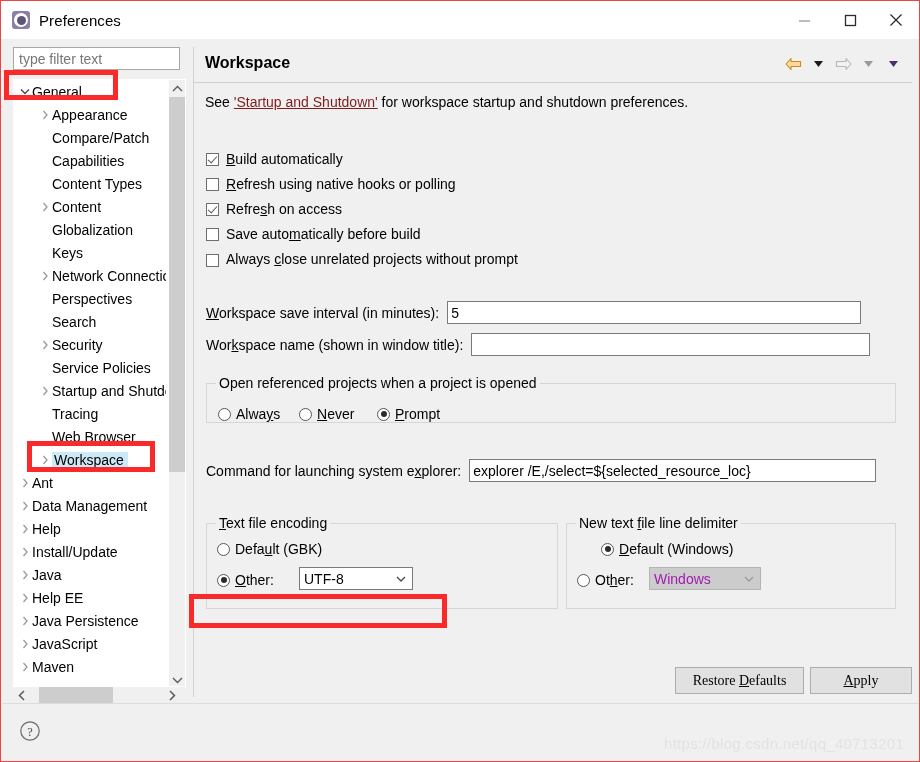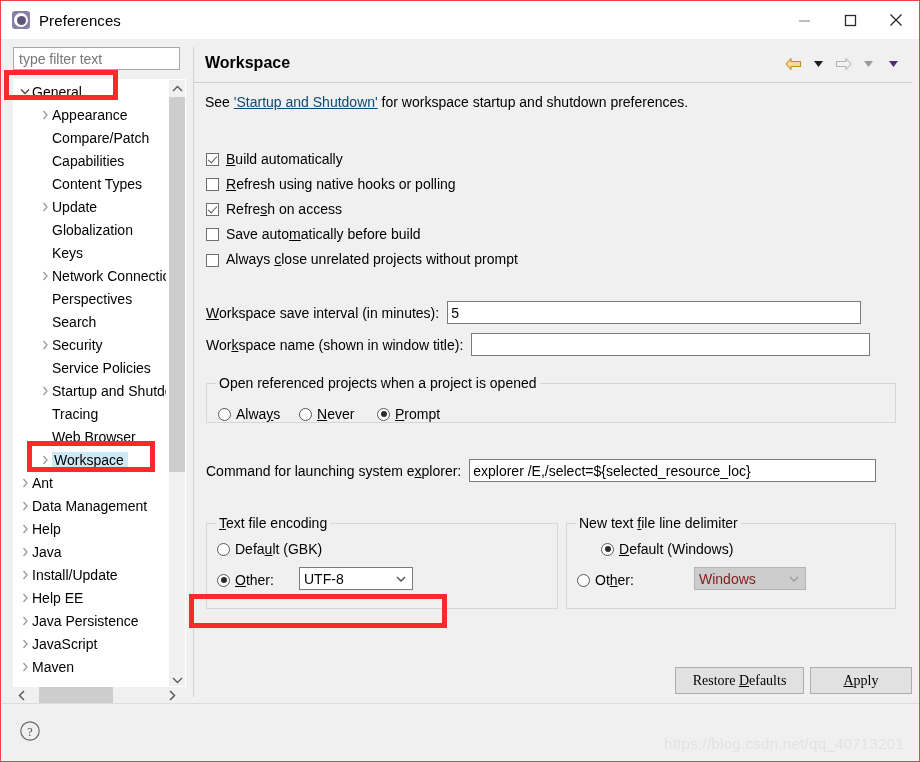--- a/index.html
+++ b/index.html
@@ -252,21 +252,21 @@
     height: 614px;
   }
 
   .intro-line {
     position: absolute;
     left: 11px; top: 11px;
     font-size: 14px;
     white-space: nowrap;
   }
   .intro-line a {
-    color: #0c4a6e;
+    color: #7f1d1d;
     text-decoration: underline;
   }
 
   
   .check-row {
     position: absolute;
     left: 12px;
     display: flex;
     align-items: center;
     font-size: 14px;
@@ -371,22 +371,21 @@
     position: absolute;
     right: 6px;
     top: 50%;
     transform: translateY(-50%);
     color: #4a4a4a;
     display: flex;
   }
   .combo.disabled {
     background: #cccccc;
     border-color: #b4b4b4;
-    color: #7f1d1d;
-    margin-left: 45px;
+    color: #a21caf;
   }
   .combo.disabled .carat { color: #9a9a9a; }
 
   
   .btn {
     border: 1px solid #adadad;
     background: #e1e1e1;
     box-sizing: border-box;
     display: flex;
     align-items: center;
@@ -502,21 +501,21 @@
             <div class="tree-item lvl2">
               <span class="twisty"></span>
               <span class="tlabel">Content Types</span>
             </div>
             <div class="tree-item lvl2">
               <span class="twisty">
                 <svg width="7" height="10" viewBox="0 0 7 10">
                   <polyline points="1.5,1 5,5 1.5,9" fill="none" stroke="#9a9a9a" stroke-width="1.3"></polyline>
                 </svg>
               </span>
-              <span class="tlabel">Update</span>
+              <span class="tlabel">Content</span>
             </div>
             <div class="tree-item lvl2">
               <span class="twisty"></span>
               <span class="tlabel">Globalization</span>
             </div>
             <div class="tree-item lvl2">
               <span class="twisty"></span>
               <span class="tlabel">Keys</span>
             </div>
             <div class="tree-item lvl2">
@@ -594,29 +593,29 @@
                 </svg>
               </span>
               <span class="tlabel">Help</span>
             </div>
             <div class="tree-item lvl1">
               <span class="twisty">
                 <svg width="7" height="10" viewBox="0 0 7 10">
                   <polyline points="1.5,1 5,5 1.5,9" fill="none" stroke="#9a9a9a" stroke-width="1.3"></polyline>
                 </svg>
               </span>
+              <span class="tlabel">Install/Update</span>
+            </div>
+            <div class="tree-item lvl1">
+              <span class="twisty">
+                <svg width="7" height="10" viewBox="0 0 7 10">
+                  <polyline points="1.5,1 5,5 1.5,9" fill="none" stroke="#9a9a9a" stroke-width="1.3"></polyline>
+                </svg>
+              </span>
               <span class="tlabel">Java</span>
-            </div>
-            <div class="tree-item lvl1">
-              <span class="twisty">
-                <svg width="7" height="10" viewBox="0 0 7 10">
-                  <polyline points="1.5,1 5,5 1.5,9" fill="none" stroke="#9a9a9a" stroke-width="1.3"></polyline>
-                </svg>
-              </span>
-              <span class="tlabel">Install/Update</span>
             </div>
             <div class="tree-item lvl1">
               <span class="twisty">
                 <svg width="7" height="10" viewBox="0 0 7 10">
                   <polyline points="1.5,1 5,5 1.5,9" fill="none" stroke="#9a9a9a" stroke-width="1.3"></polyline>
                 </svg>
               </span>
               <span class="tlabel">Help EE</span>
             </div>
             <div class="tree-item lvl1">

